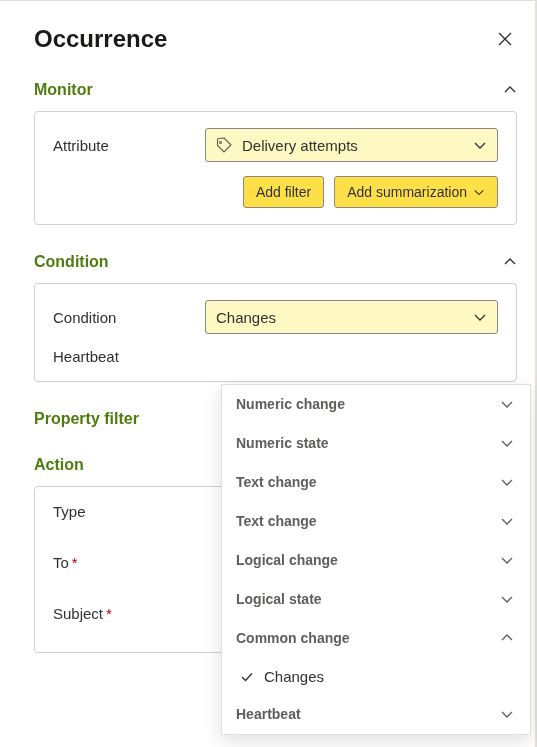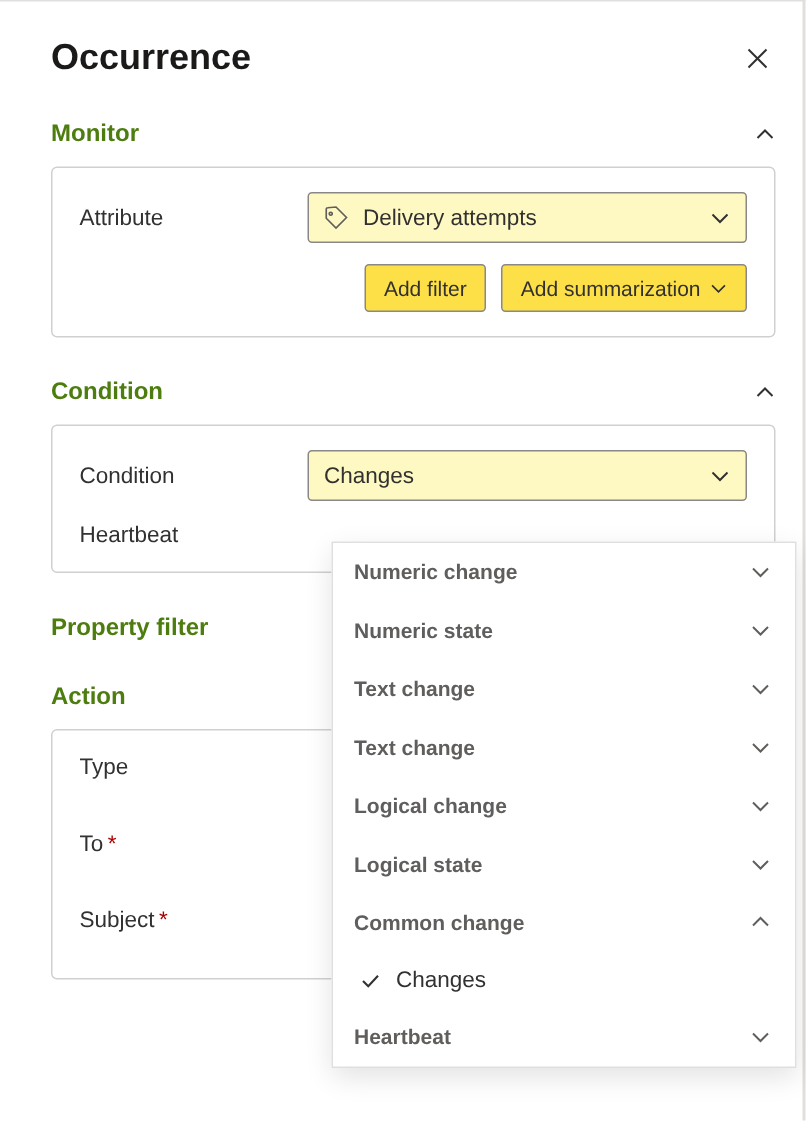--- a/index.html
+++ b/index.html
@@ -104,21 +104,21 @@
     color: #323130;
     cursor: pointer;
     display: inline-flex;
     align-items: center;
     gap: 6px;
   }
   .req { color: #a80000; margin-left: 3px; }
   .dropdown-panel {
     position: absolute;
     left: 221px;
-    top: 361px;
+    top: 384px;
     width: 310px;
     background: #fff;
     border: 1px solid #e1dfdd;
     box-shadow: 0 6px 18px rgba(0,0,0,0.12);
     z-index: 50;
   }
   .dd-item {
     display: flex;
     justify-content: space-between;
     align-items: center;

